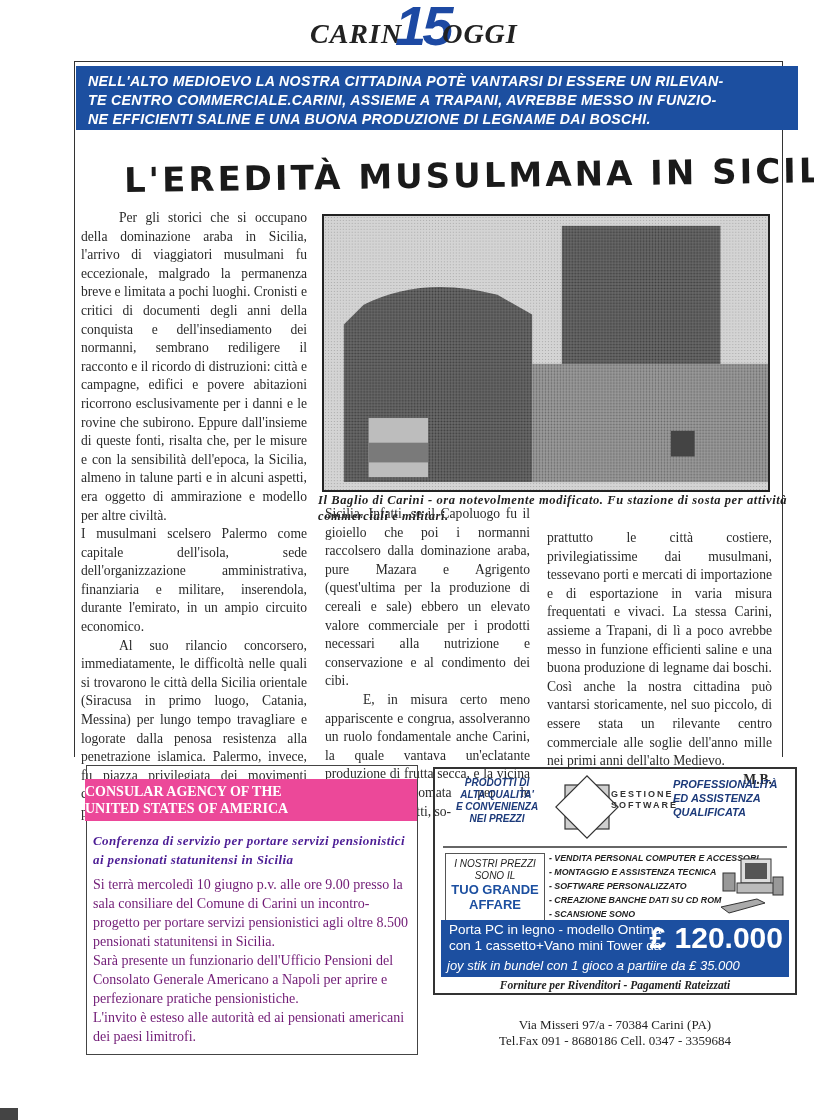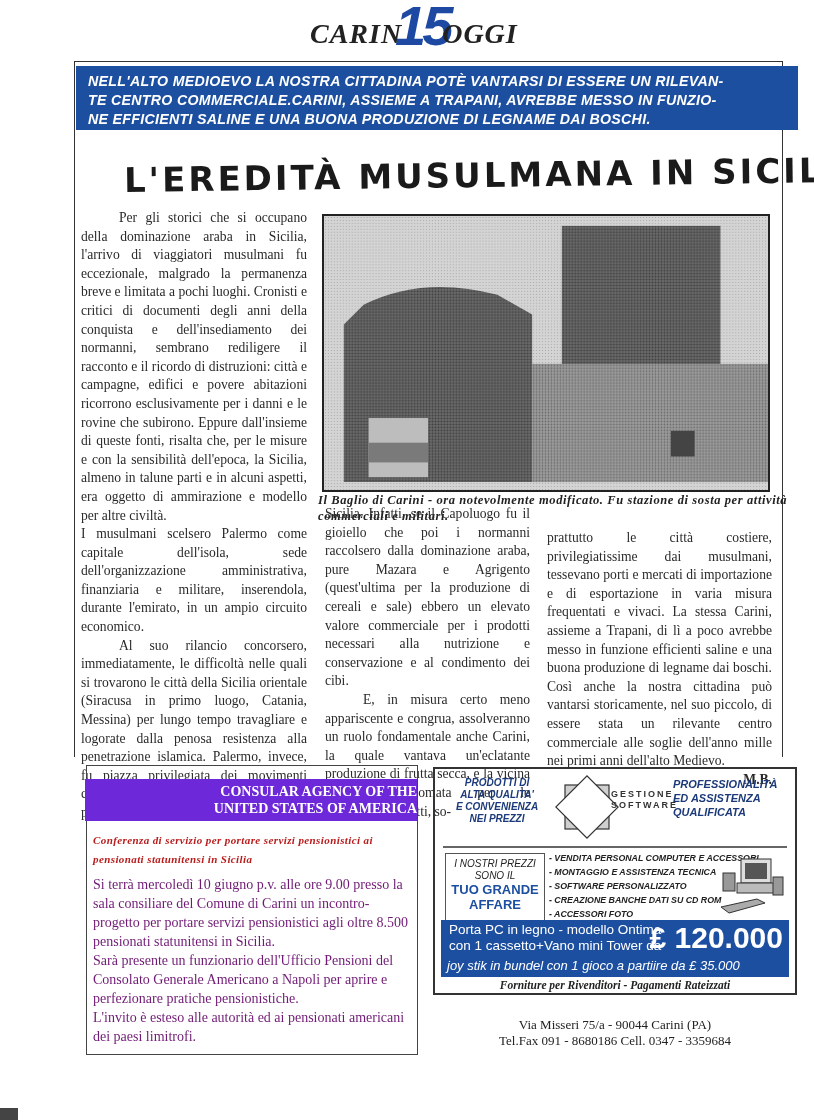--- a/index.html
+++ b/index.html
@@ -50,25 +50,25 @@
   .caption {
     position: absolute; left: 318px; top: 492px; width: 470px; font-style: italic; font-weight: bold;
     font-size: 12.5px; line-height: 16px; color: #222; letter-spacing: 0.6px;
   }
   .signature { display: block; text-align: right; font-weight: bold; }
   .consular {
     position: absolute; left: 86px; top: 765px; width: 332px; height: 290px; border: 1.5px solid #444;
     box-sizing: border-box;
   }
   .consular .hdr {
-    margin: 13px 0 0 0; width: 332px; margin-left: -2px; background: #6d28d9; color: #fff;
-    font-weight: bold; font-size: 14px; line-height: 17px; text-align: right; padding: 4px 0;
+    margin: 13px 0 0 0; width: 332px; margin-left: -2px; background: #ec4899; color: #fff;
+    font-weight: bold; font-size: 14px; line-height: 17px; text-align: left; padding: 4px 0;
   }
   .consular .sub {
-    margin: 10px 6px 0 6px; color: #b91c1c; font-style: italic; font-weight: bold; font-size: 11px;
+    margin: 10px 6px 0 6px; color: #4c1d95; font-style: italic; font-weight: bold; font-size: 13px;
     line-height: 19px; letter-spacing: 0.4px;
   }
   .consular .body { margin: 6px 6px 0 6px; font-size: 14px; line-height: 19px; color: #701a75; }
   .ad {
     position: absolute; left: 433px; top: 767px; width: 364px; height: 228px; border: 2px solid #333;
     box-sizing: border-box;
   }
   .ad .left-tag {
     position: absolute; left: 14px; top: 8px; width: 96px; text-align: center; color: #1c3a7a;
     font-family: "Liberation Sans", sans-serif; font-style: italic; font-weight: bold; font-size: 10px; line-height: 12px;
@@ -214,36 +214,36 @@
     <div class="small">I NOSTRI PREZZI</div>
     <div class="small" style="margin-top:0">SONO IL</div>
     <div class="big">TUO GRANDE</div>
     <div class="big">AFFARE</div>
   </div>
   <div class="services">
     <div>- VENDITA PERSONAL COMPUTER E ACCESSORI</div>
     <div>- MONTAGGIO E ASSISTENZA TECNICA</div>
     <div>- SOFTWARE PERSONALIZZATO</div>
     <div>- CREAZIONE BANCHE DATI SU CD ROM</div>
-    <div>- ACCESSORI FOTO</div>
+    <div>- SCANSIONE SONO</div>
   </div>
   <svg class="pc-icon" viewBox="0 0 70 60">
     <rect x="24" y="4" width="30" height="24" fill="#ddd" stroke="#333"></rect>
     <rect x="28" y="8" width="22" height="16" fill="#555"></rect>
     <rect x="20" y="28" width="38" height="10" fill="#bbb" stroke="#333"></rect>
     <rect x="6" y="18" width="12" height="18" fill="#999" stroke="#333"></rect>
     <rect x="56" y="22" width="10" height="18" fill="#999" stroke="#333"></rect>
     <path d="M4 52 L40 44 L48 48 L12 58 Z" fill="#aaa" stroke="#333"></path>
   </svg>
   <div class="promo">
     <div class="l1">Porta PC in legno - modello Ontima</div>
     <div class="l2">con 1 cassetto+Vano mini Tower da</div>
     <div class="price">£ 120.000</div>
     <div class="l3">joy stik in bundel con 1 gioco a partiire da £ 35.000</div>
   </div>
   <div class="supply">Forniture per Rivenditori  -  Pagamenti Rateizzati</div>
   <div class="address">
-    <div>Via Misseri 75/a - 90044 Carini (PA)</div>
+    <div>Via Misseri 97/a - 70384 Carini (PA)</div>
     <div>Tel.Fax 091 - 8680186 Cell. 0347 - 3359684</div>
   </div>
 </div>
 
 <div class="corner-mark"></div>
 
 </body></html>

